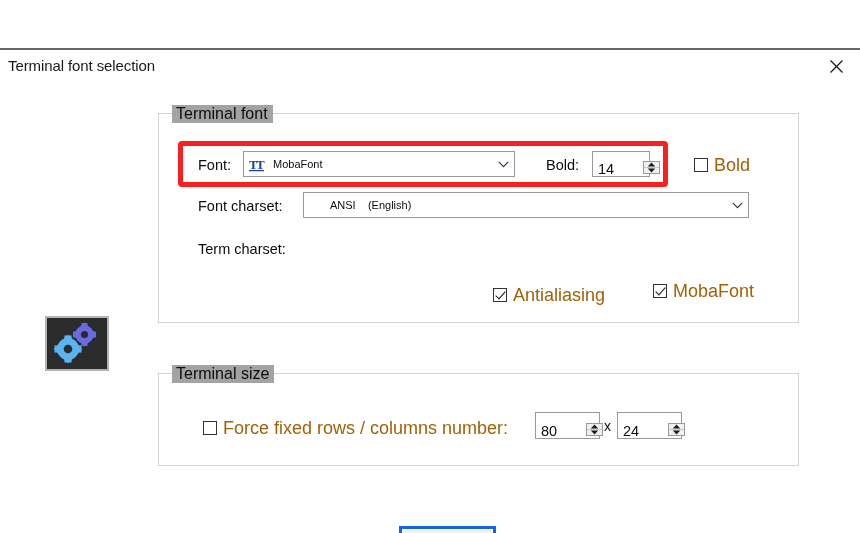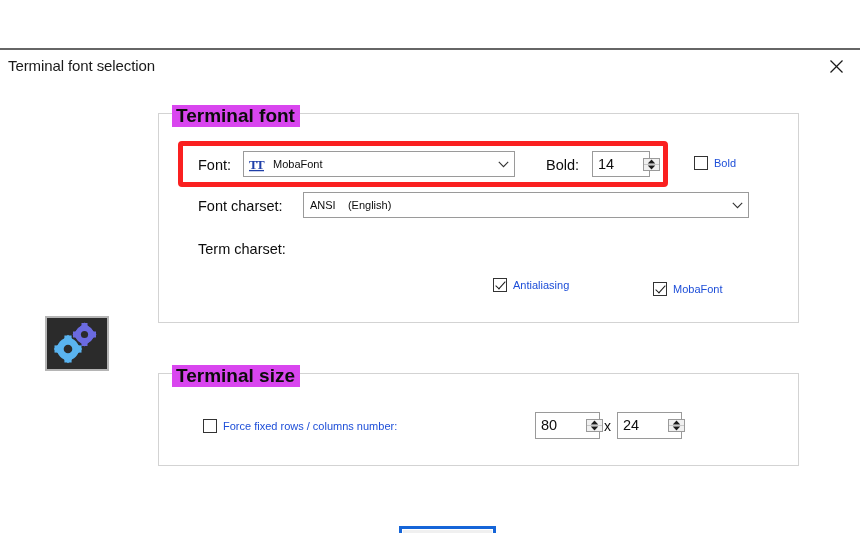--- a/index.html
+++ b/index.html
@@ -54,24 +54,24 @@
 
   
   .groupbox {
     position: absolute;
     border: 1px solid #d3d3d3;
     background: transparent;
   }
   .group-legend {
     position: absolute;
     top: -9px; left: 13px;
-    background: #d946ef;
+    background: #a3a3a3;
     padding: 0 5px 0 4px;
-    font-size: 19px;
-    font-weight: bold;
+    font-size: 16px;
+    font-weight: normal;
     color: #0c0c0c;
     white-space: nowrap;
   }
   #group-font  { left: 158px; top: 63px;  width: 641px; height: 210px; }
   #group-size  { left: 158px; top: 323px; width: 641px; height: 93px;  }
 
   
   .lbl {
     position: absolute;
     font-size: 14.5px;
@@ -103,30 +103,30 @@
     width: 22px;
     display: flex; align-items: center; justify-content: center;
   }
   .tt-icon {
     flex: 0 0 auto;
     width: 20px; height: 18px;
     margin-left: 3px; margin-right: 2px;
     display: flex; align-items: center; justify-content: center;
   }
   #combo-font      { left: 243px; top: 101px; width: 272px; height: 26px; }
-  #combo-fontchar  { left: 303px; top: 142px; width: 446px; height: 26px; }
+  #combo-fontchar  { left: 303px; top: 142px; width: 446px; height: 26px; padding-left: 20px; }
   #combo-termchar  { left: 303px; top: 185px; width: 446px; height: 26px; }
 
   
   .spinner {
     position: absolute;
     background: #ffffff;
     border: 1px solid #9a9a9a;
     display: flex;
-    align-items: center;
+    align-items: flex-end;
     gap: 29px;
   }
   .spinner .spin-val {
     flex: 1 1 auto;
     display: flex; align-items: center;
     padding-left: 5px;
     font-size: 14.5px;
     color: #0d0d0d;
     line-height: 1;
   }
@@ -168,27 +168,27 @@
   .cbox.checked::after {
     content: "";
     position: absolute;
     left: 4px; top: 0px;
     width: 4px; height: 9px;
     border: solid #1a1a1a;
     border-width: 0 1.6px 1.6px 0;
     transform: rotate(42deg);
   }
   .checkrow .ck-label {
-    font-size: 11px;
-    color: #1d4ed8;
+    font-size: 18px;
+    color: #a16207;
     line-height: 1;
   }
   #cb-bold        { left: 694px; top: 106px; }
   #cb-showbold    { left: 199px; top: 232px; }
-  #cb-antialias   { left: 493px; top: 228px; }
+  #cb-antialias   { left: 493px; top: 236px; }
   #cb-ligatures   { left: 653px; top: 232px; }
   #cb-forcefixed  { left: 203px; top: 369px; }
 
   
   .annot-rect {
     position: absolute;
     left: 178px; top: 91px;
     width: 490px; height: 46px;
     border: 5px solid #fa2020;
     border-radius: 4px;

